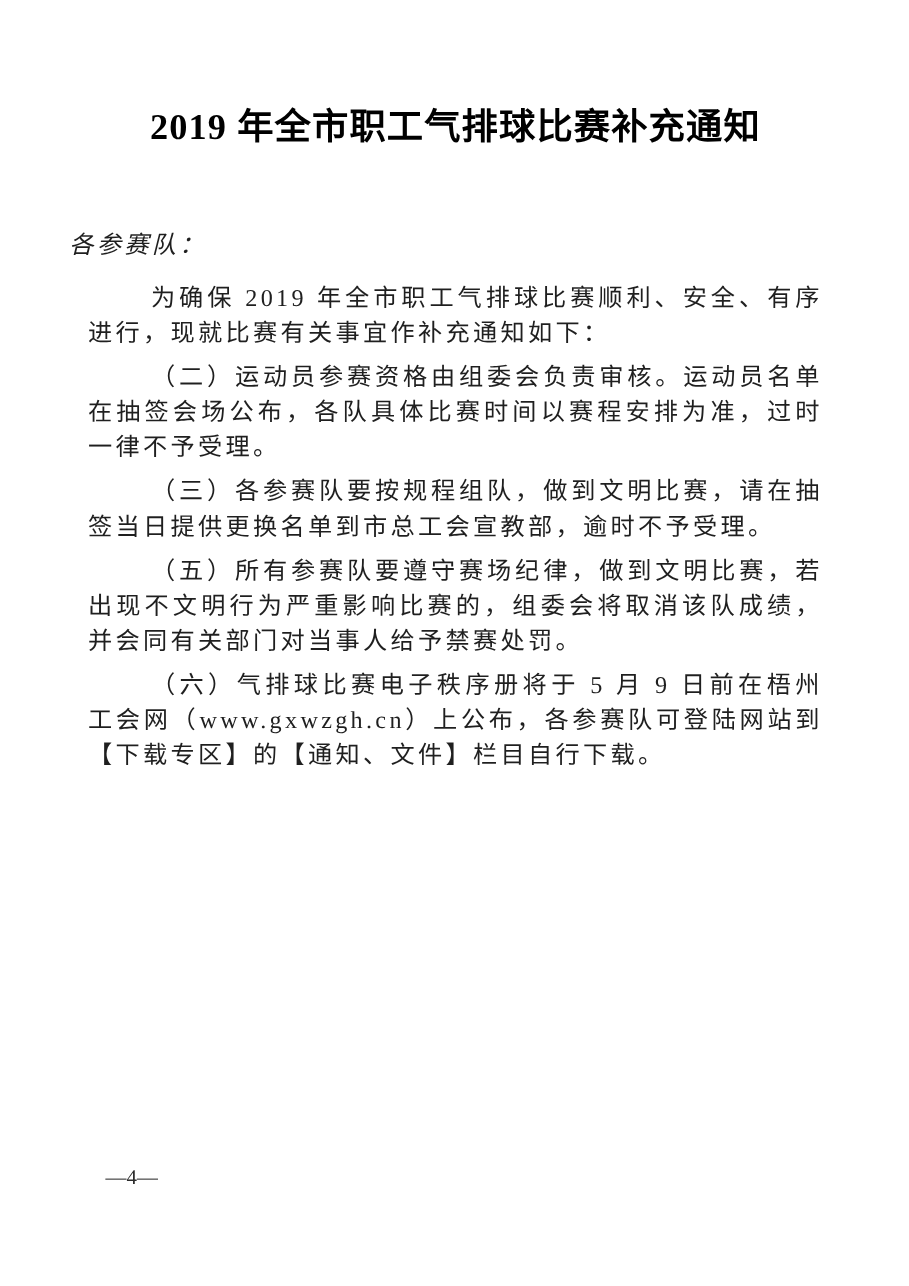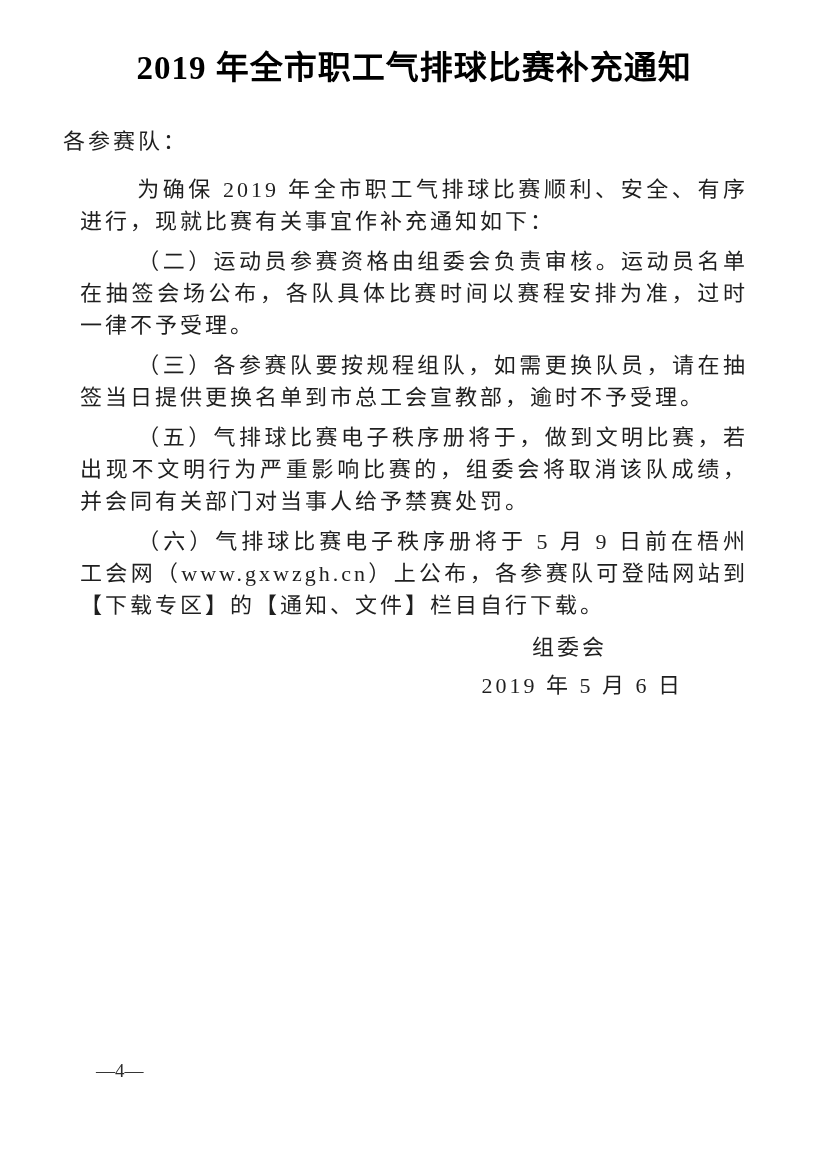--- a/index.html
+++ b/index.html
@@ -18,34 +18,35 @@
     box-sizing: border-box;
   }
   .content {
     position: absolute;
     left: 63px;
     top: 0;
     width: 702px;
   }
   .doc-title {
     margin: 0;
-    padding-top: 46px;
+    padding-top: 94px;
     text-align: center;
     font-size: 33px;
     line-height: 44px;
     font-weight: bold;
     color: #000000;
     letter-spacing: 1px;
     white-space: nowrap;
   }
   .salutation {
-    margin-top: 35px;
+    margin-top: 68px;
     font-size: 22px;
     line-height: 33px;
     letter-spacing: 3px;
+    font-style: italic;
   }
   .body-text p {
     margin: 8px 17px;
     font-size: 22px;
     line-height: 32px;
     letter-spacing: 3px;
     text-align: justify;
     text-justify: inter-character;
     text-indent: 2.6em;
   }
@@ -82,26 +83,22 @@
 <div class="page">
   <div class="content">
 
     <h1 class="doc-title">2019 年全市职工气排球比赛补充通知</h1>
 
     <div class="salutation">各参赛队：</div>
 
     <div class="body-text">
       <p>为确保 2019 年全市职工气排球比赛顺利、安全、有序进行，现就比赛有关事宜作补充通知如下：</p>
       <p>（二）运动员参赛资格由组委会负责审核。运动员名单在抽签会场公布，各队具体比赛时间以赛程安排为准，过时一律不予受理。</p>
-      <p>（三）各参赛队要按规程组队，如需更换队员，请在抽签当日提供更换名单到市总工会宣教部，逾时不予受理。</p>
-      <p>（五）气排球比赛电子秩序册将于，做到文明比赛，若出现不文明行为严重影响比赛的，组委会将取消该队成绩，并会同有关部门对当事人给予禁赛处罚。</p>
+      <p>（三）各参赛队要按规程组队，做到文明比赛，请在抽签当日提供更换名单到市总工会宣教部，逾时不予受理。</p>
+      <p>（五）所有参赛队要遵守赛场纪律，做到文明比赛，若出现不文明行为严重影响比赛的，组委会将取消该队成绩，并会同有关部门对当事人给予禁赛处罚。</p>
       <p>（六）气排球比赛电子秩序册将于 5 月 9 日前在梧州工会网（www.gxwzgh.cn）上公布，各参赛队可登陆网站到【下载专区】的【通知、文件】栏目自行下载。</p>
     </div>
 
-    <div class="sig-block">
-      <div class="sig-committee">组委会</div>
-      <div class="sig-date">2019 年 5 月 6 日</div>
-    </div>
 
   </div>
 
   <div class="page-number">—4—</div>
 </div>
 
 </body></html>

